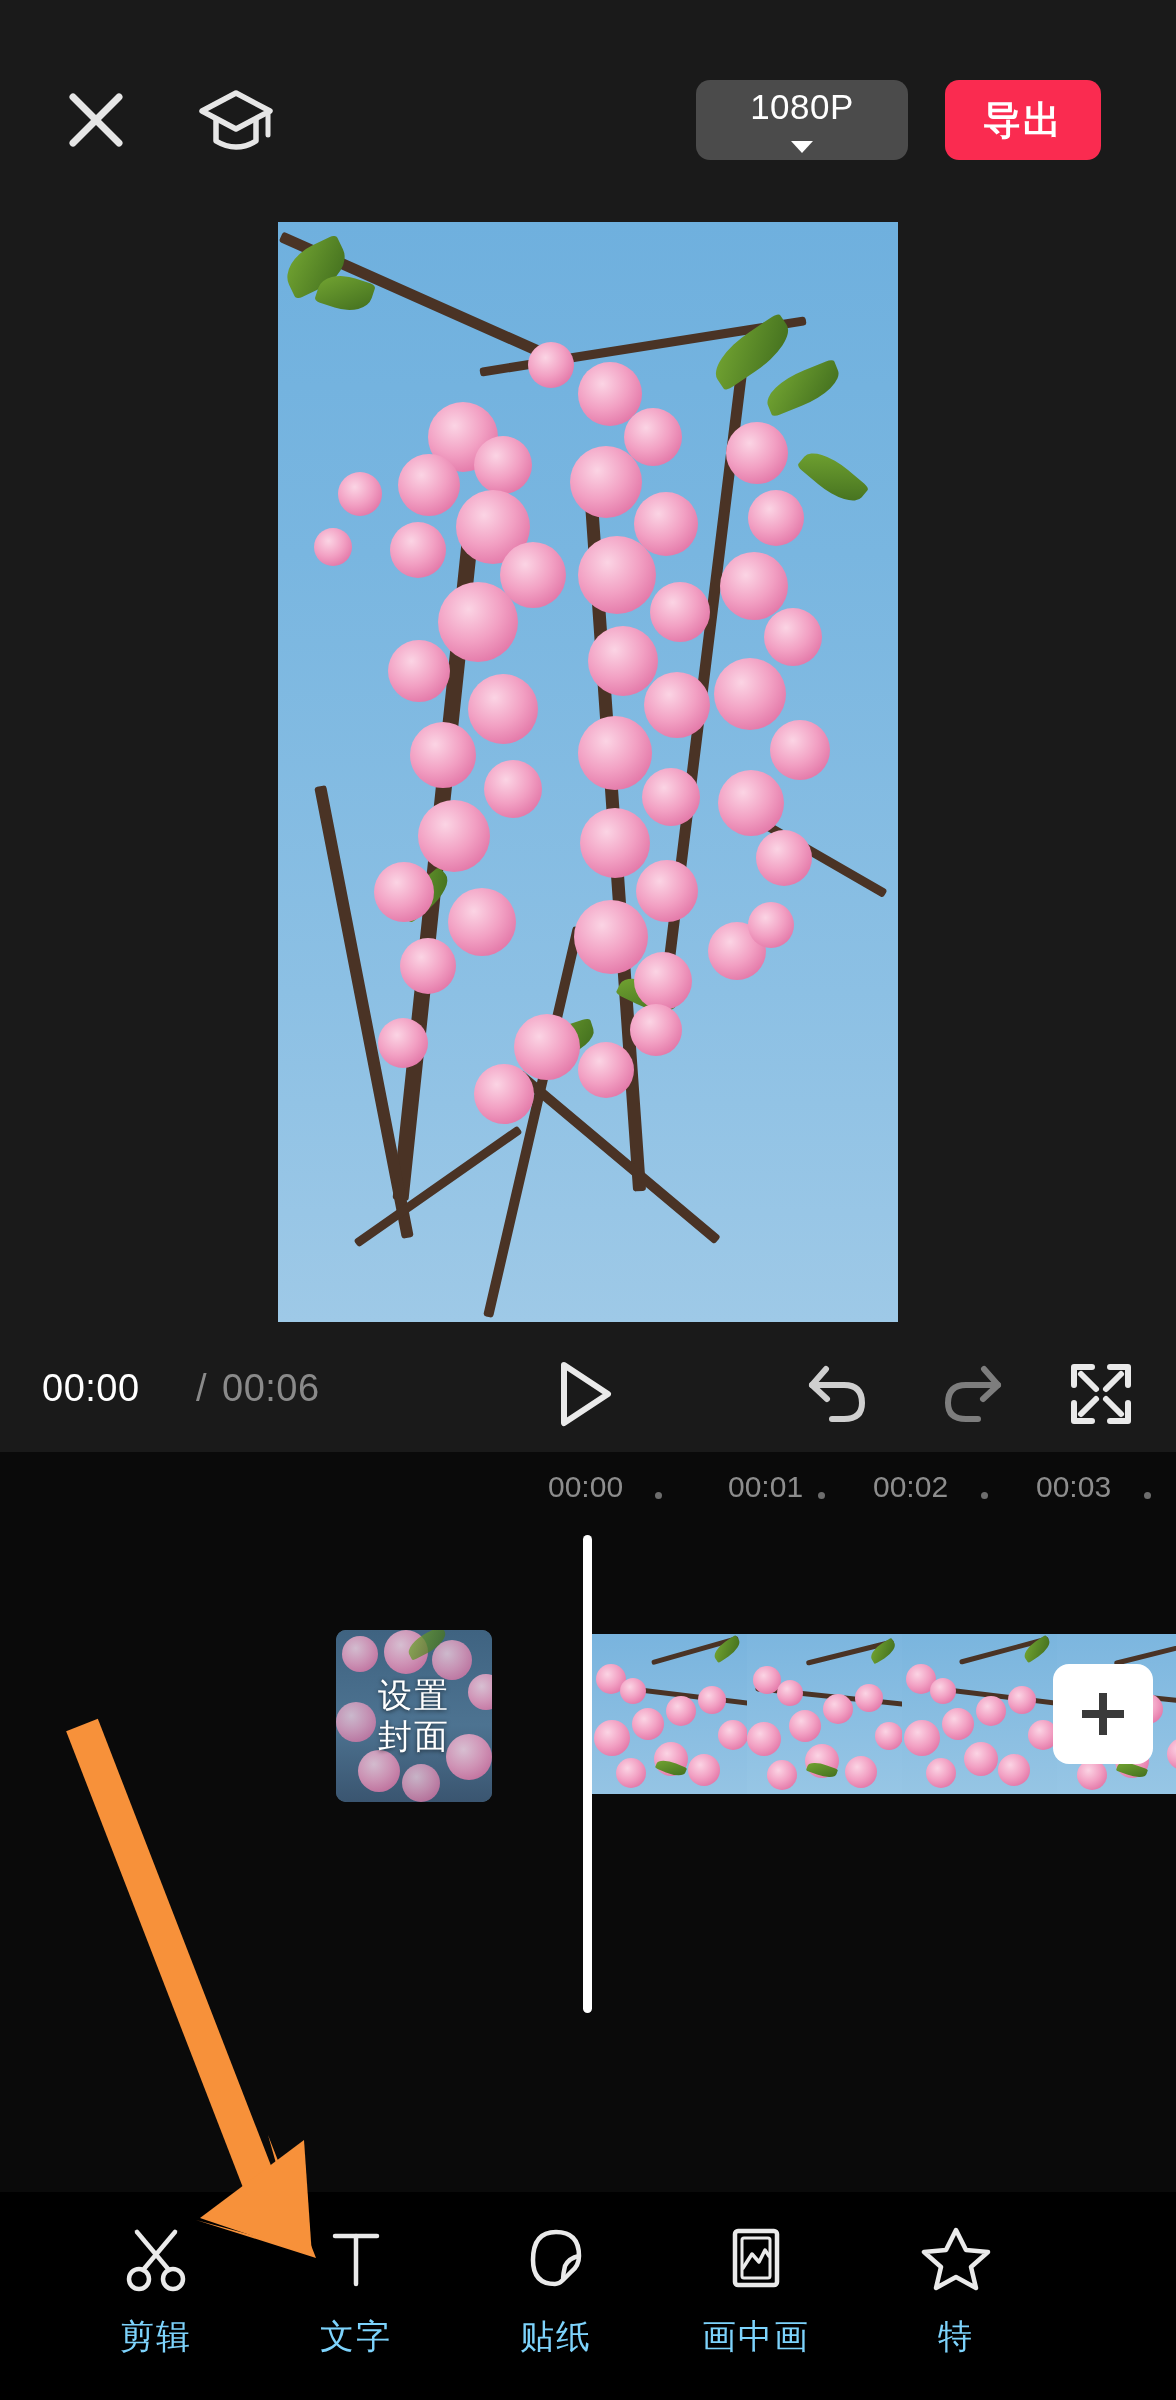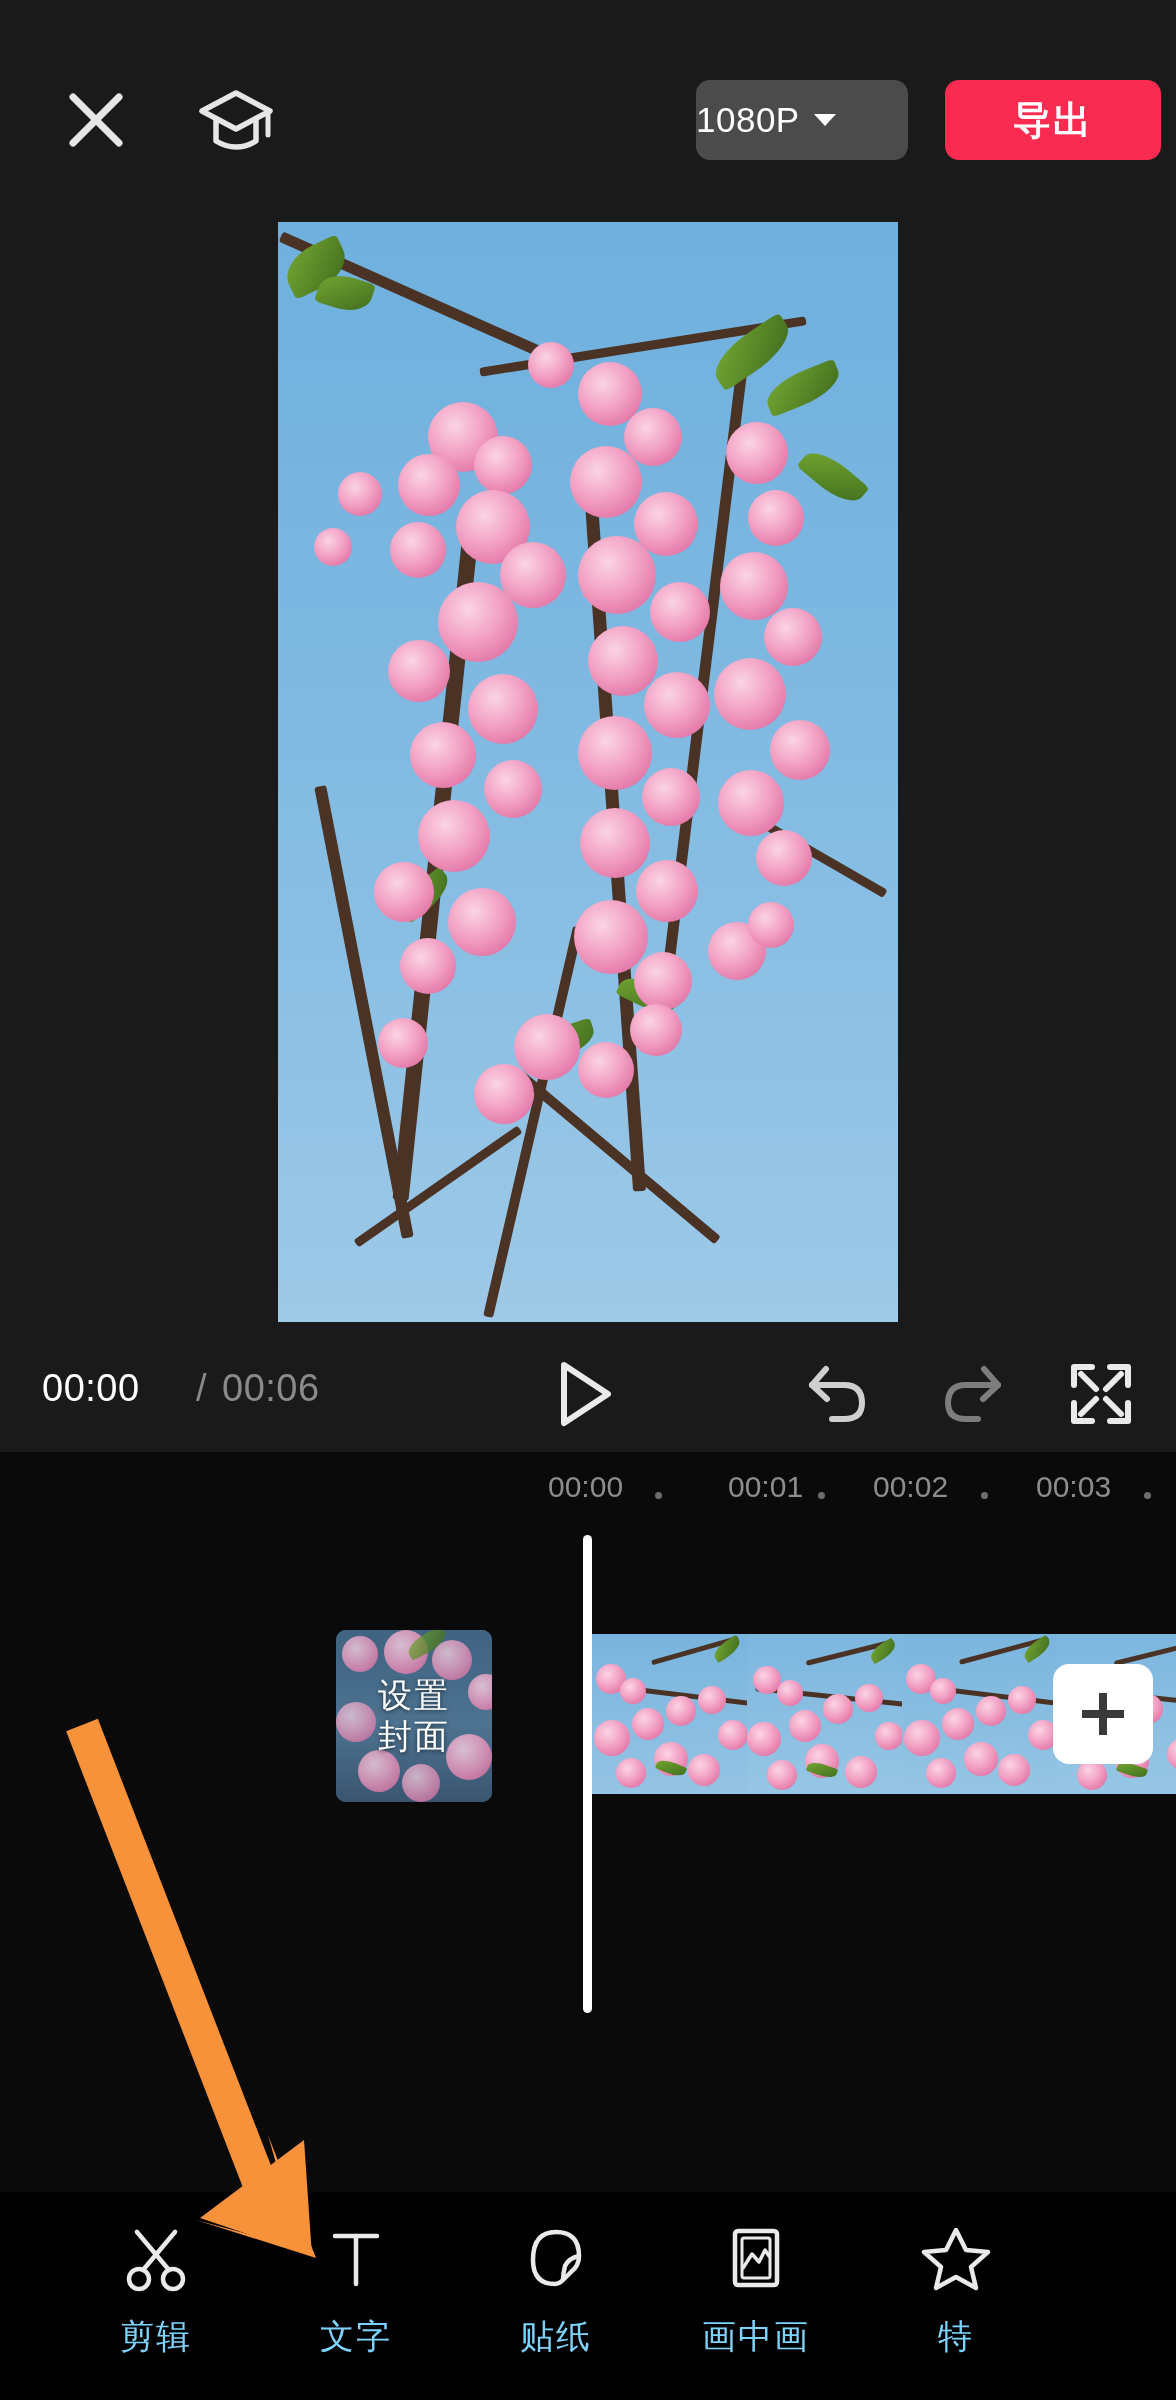--- a/index.html
+++ b/index.html
@@ -23,30 +23,30 @@
   }
   .icon-btn {
     position:absolute; display:flex; align-items:center; justify-content:center;
   }
   .close-btn { left:60px; top:24px; width:72px; height:72px; }
   .tutorial-btn { left:198px; top:24px; width:76px; height:76px; }
 
   .res-pill {
     position:absolute; left:696px; top:20px; width:212px; height:80px;
     background:#4b4b4b; border-radius:14px;
-    display:flex; align-items:center; gap:14px;
+    display:flex; align-items:center; justify-content:center; gap:14px;flex-direction:column;
   }
   .res-pill .lbl { color:#fff; font-size:35px; letter-spacing:.5px; }
   .caret {
     width:0; height:0;
     border-left:11px solid transparent; border-right:11px solid transparent;
     border-top:12px solid #fff;
   }
   .export-btn {
-    position:absolute; left:945px; top:20px; width:216px; height:80px;
+    position:absolute; left:945px; top:20px; width:156px; height:80px;
     background:#fa2b50; border-radius:14px;
     display:flex; align-items:center; justify-content:center;
   }
   .export-btn .lbl { color:#fff; font-size:38px; font-weight:600; letter-spacing:2px; }
 
   
   .preview {
     position:absolute; left:278px; top:222px; width:620px; height:1100px;
     overflow:hidden; background:#7cb6dd;
   }

